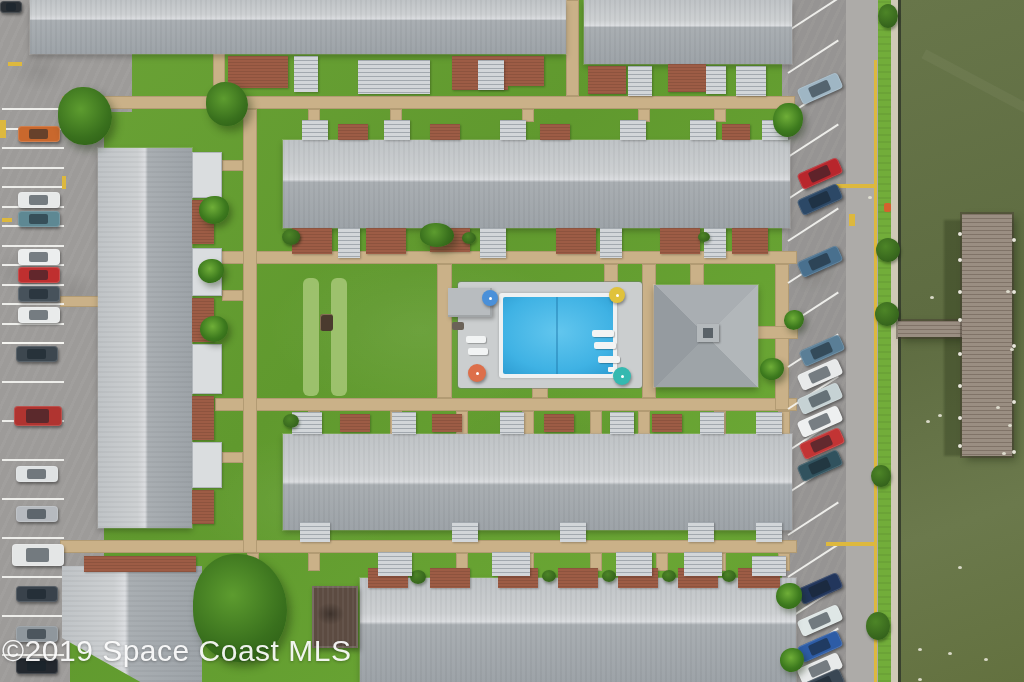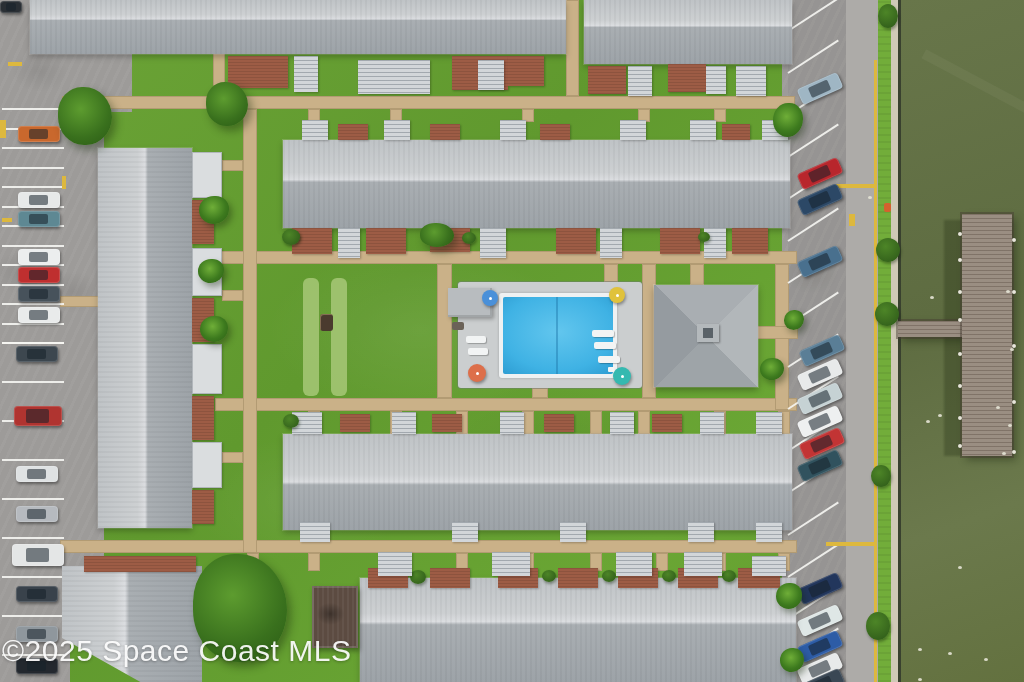--- a/index.html
+++ b/index.html
@@ -411,14 +411,14 @@
     <div class="abs tree" style="left: 193px; top: 554px; width: 94px; height: 108px;"></div>
     <div class="abs palm" style="left: 773px; top: 103px; width: 30px; height: 34px;"></div>
     <div class="abs palm" style="left: 784px; top: 310px; width: 20px; height: 20px;"></div>
     <div class="abs palm" style="left: 776px; top: 583px; width: 26px; height: 26px;"></div>
     <div class="abs palm" style="left: 780px; top: 648px; width: 24px; height: 24px;"></div>
     <div class="abs bush" style="left: 876px; top: 238px; width: 24px; height: 24px;"></div>
     <div class="abs bush" style="left: 875px; top: 302px; width: 24px; height: 24px;"></div>
     <div class="abs bush" style="left: 871px; top: 465px; width: 20px; height: 22px;"></div>
     <div class="abs bush" style="left: 866px; top: 612px; width: 24px; height: 28px;"></div>
     <div class="abs bush" style="left: 878px; top: 4px; width: 20px; height: 24px;"></div>
-    <span id="watermark">©2025 Space Coast MLS</span>
+    <span id="watermark">©2019 Space Coast MLS</span>
 </div>
 
 </body></html>

